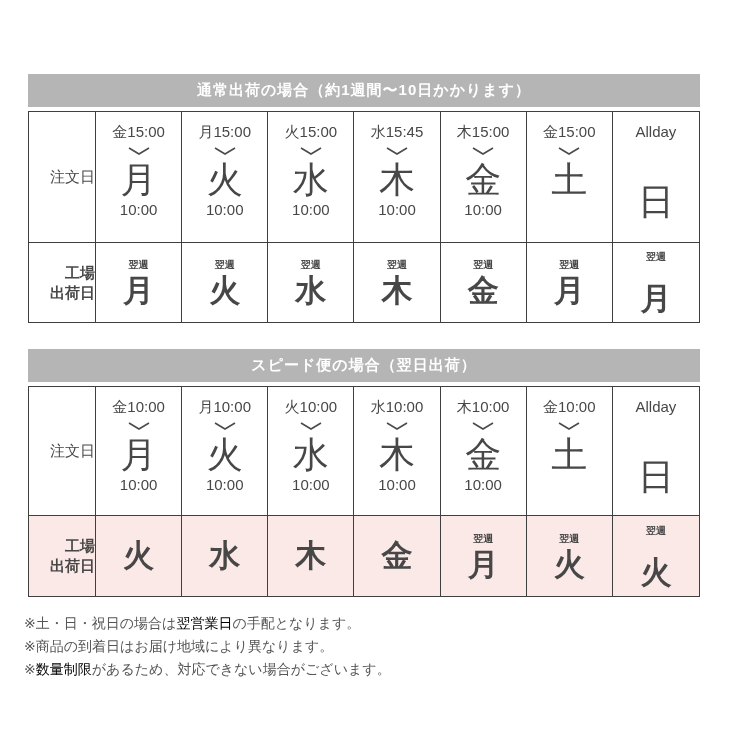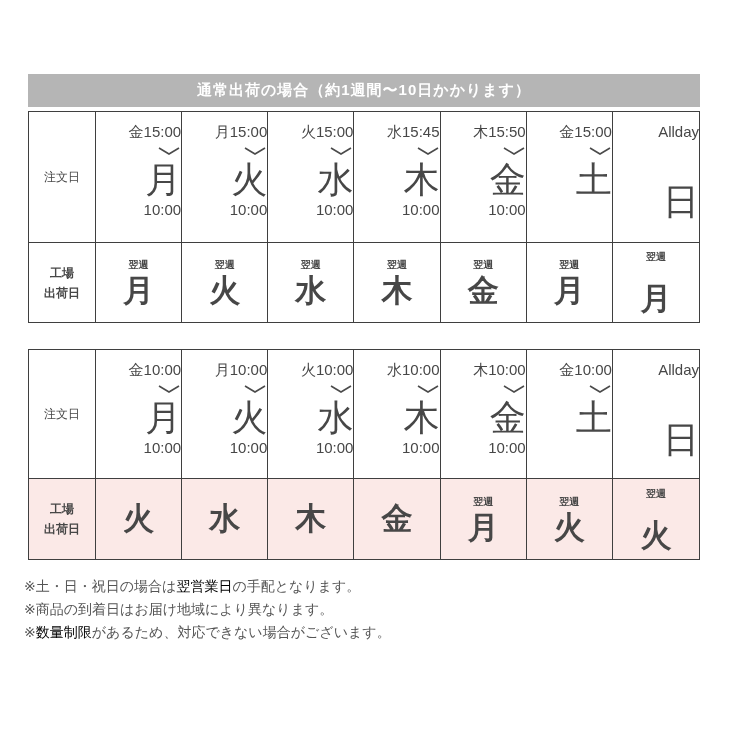--- a/index.html
+++ b/index.html
@@ -27,22 +27,22 @@
   .t1{grid-template-rows:131px 79px;}
   .t2{grid-template-rows:129px 80px;}
   .cell{
     border-right:1px solid #3f3f3f;
     border-bottom:1px solid #3f3f3f;
     display:flex;flex-direction:column;align-items:center;
     box-sizing:border-box;
   }
   .cell:nth-child(8n){border-right:none;gap:16px;}
   .cell:nth-child(n+9){border-bottom:none;font-weight:bold;}
-  .rlabel{justify-content:center;font-size:12px;line-height:20px;}
-  .order{padding-top:11px;align-items:flex-end;}
+  .rlabel{justify-content:center;font-size:15px;line-height:20px;align-items:flex-end;}
+  .order{padding-top:11px;}
   .order .sm{font-size:15px;line-height:18px;}
   .order .big{font-size:36px;line-height:40px;margin-top:2px;}
   .order .tm{margin-top:1px;}
   .order.no-arrow .big{margin-top:25px;}
   .chev{margin:5px 0 2px 0;}
   .chev polyline{fill:none;stroke:#4b4b4b;stroke-width:1.6;}
   .ship{justify-content:center;}
   .ship .note{font-size:10px;line-height:17px;}
   .ship .big2{font-size:31px;line-height:36px;}
   .pink{background:#fbe9e7;}
@@ -88,21 +88,21 @@
       </div>
       <div class="cell order">
         <span class="sm">水15:45</span>
         <svg class="chev" width="24" height="10" viewBox="0 0 24 10">
             <polyline points="2,2 12,8 22,2"></polyline>
           </svg>
         <span class="big">木</span>
         <span class="sm tm">10:00</span>
       </div>
       <div class="cell order">
-        <span class="sm">木15:50</span>
+        <span class="sm">木15:00</span>
         <svg class="chev" width="24" height="10" viewBox="0 0 24 10">
             <polyline points="2,2 12,8 22,2"></polyline>
           </svg>
         <span class="big">金</span>
         <span class="sm tm">10:00</span>
       </div>
       <div class="cell order">
         <span class="sm">金15:00</span>
         <svg class="chev" width="24" height="10" viewBox="0 0 24 10">
             <polyline points="2,2 12,8 22,2"></polyline>
@@ -145,20 +145,21 @@
         <span class="big2">月</span>
       </div>
       <div class="cell ship">
         <span class="note">翌週</span>
         <span class="big2">月</span>
       </div>
     </div>
   </section>
 
   <section class="tbl second">
+    <div class="band">スピード便の場合（翌日出荷）</div>
     <div class="grid t2">
 
       <div class="cell rlabel">
         <span>注文日</span>
       </div>
 
       <div class="cell order">
         <span class="sm">金10:00</span>
         <svg class="chev" width="24" height="10" viewBox="0 0 24 10">
             <polyline points="2,2 12,8 22,2"></polyline>

